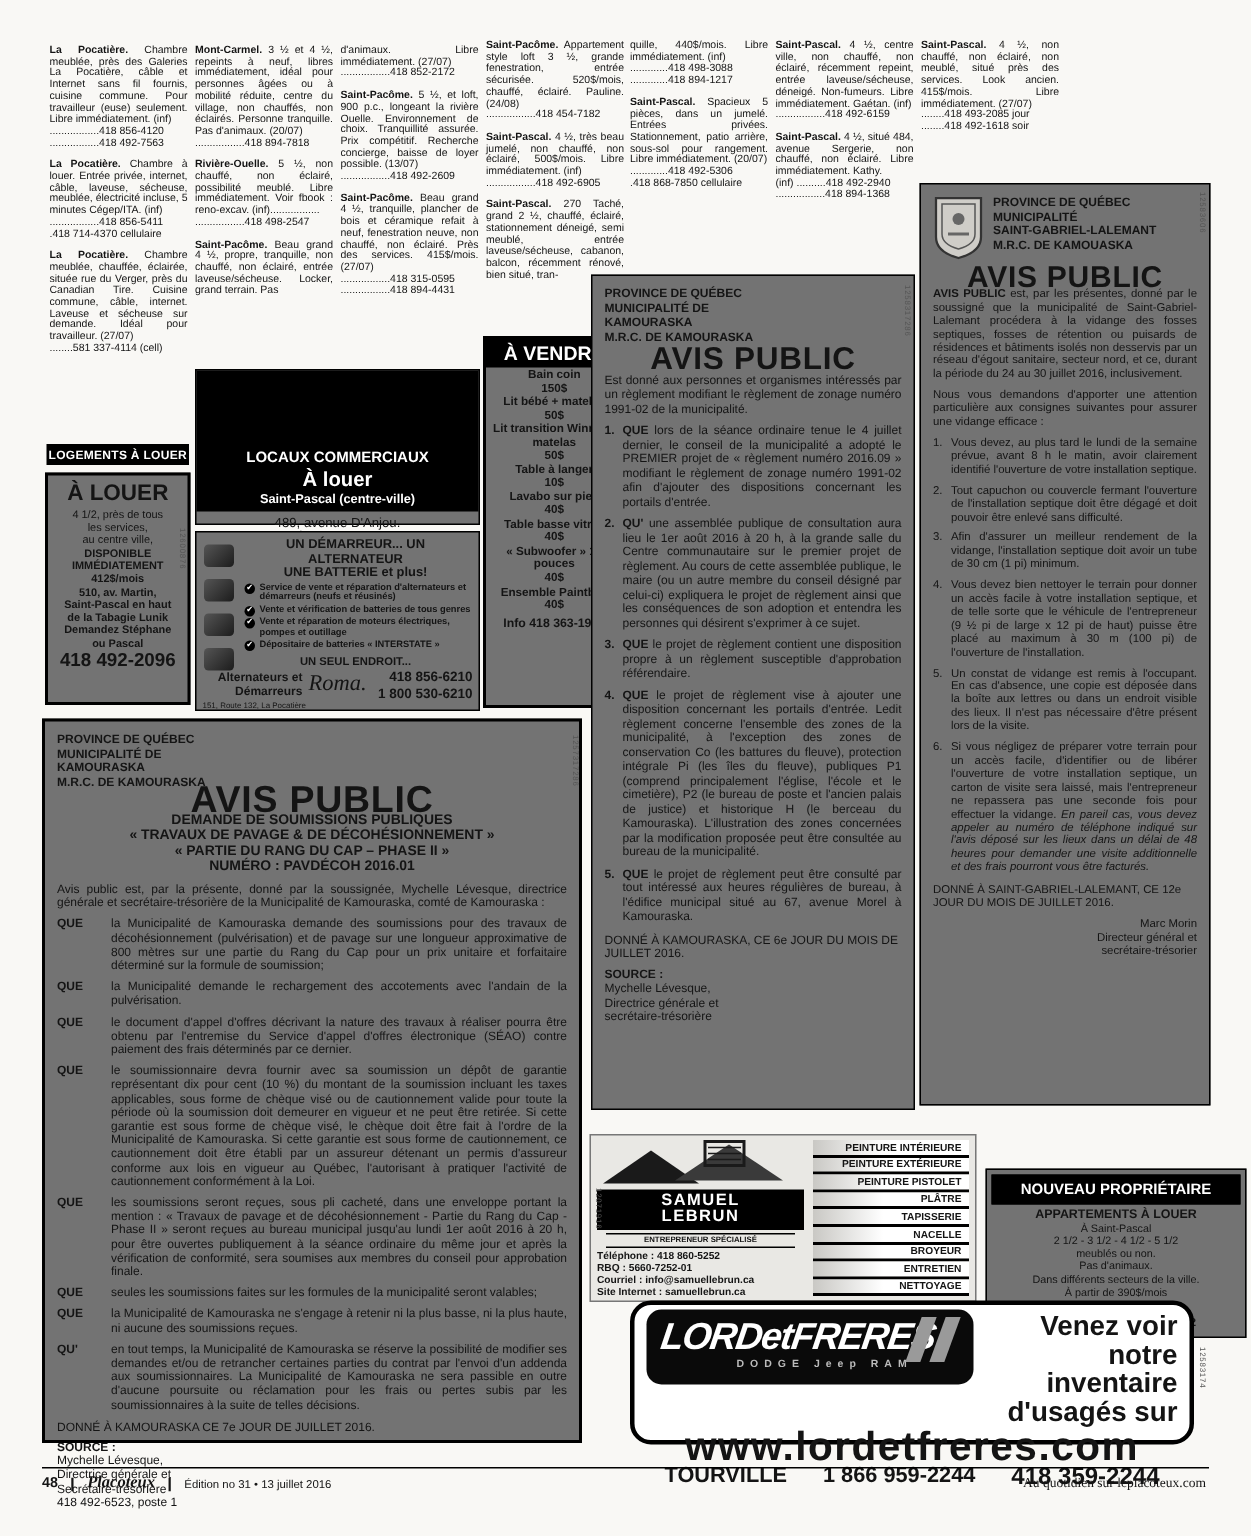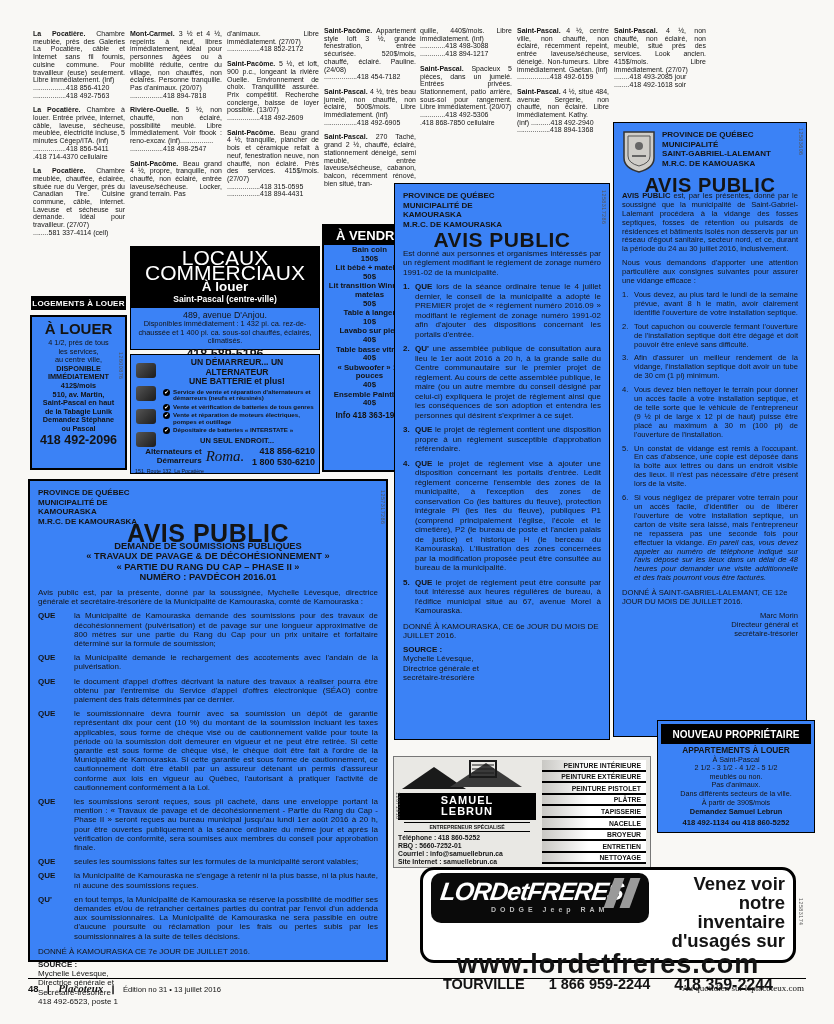--- a/index.html
+++ b/index.html
@@ -6,31 +6,31 @@
   .page{position:relative;width:834px;height:1024px;background:#f9f8f5;color:#141414;
         font-family:"Liberation Sans",sans-serif;overflow:hidden;}
   
   .ad-col{position:absolute;width:92px;font-size:7px;line-height:7.7px;text-align:justify;}
   .ad-par{white-space:pre-line;margin:0 0 7px 0;}
   .ad-par b{font-weight:bold;}
   
   .banner{position:absolute;background:#000;color:#fff;font-weight:bold;font-size:8px;
           text-align:center;padding:2.5px 0;letter-spacing:.2px;}
   
-  .box{position:absolute;border:1.7px solid #000;background:#3b82f6;box-sizing:border-box;}
+  .box{position:absolute;border:1.7px solid #000;background:#737373;box-sizing:border-box;}
   
   .alouer{border-width:2.5px;text-align:center;padding:4px 3px;font-size:7.3px;line-height:8.6px;}
   .alouer .t{font-weight:bold;font-size:15px;line-height:16px;margin-bottom:2px;}
   .alouer .pre{white-space:pre-line;}
   .alouer .b{font-weight:bold;white-space:pre-line;}
   .alouer .ph{font-weight:bold;font-size:12.5px;margin-top:2px;}
   
   .locaux{padding:0;}
   .locaux .hd{background:#000;color:#fff;text-align:center;padding:3px 2px 4px;}
-  .locaux .hd .l1{font-weight:normal;font-size:21px;line-height:15px;}
+  .locaux .hd .l1{font-weight:bold;font-size:10px;line-height:15px;margin-top:48px;}
   .locaux .hd .l2{font-weight:bold;font-size:13.5px;line-height:14px;}
   .locaux .hd .l3{font-weight:bold;font-size:8.5px;line-height:10px;}
   .locaux .bd{text-align:center;padding:2px 4px;}
   .locaux .addr{font-weight:normal;font-size:8.8px;}
   .locaux .desc{font-size:7.4px;line-height:8.6px;}
   .locaux .ph{font-weight:bold;font-size:12.5px;margin-top:1px;}
   
   .roma{padding:3px 4px 2px 4px;font-size:6.3px;}
   .roma .t1{font-weight:bold;font-size:8.6px;text-align:center;line-height:9.5px;padding-left:24px;}
   .roma .t2{font-weight:bold;font-size:8.6px;text-align:center;line-height:9.5px;padding-left:24px;margin-bottom:2px;}
@@ -466,21 +466,21 @@
         <div class="r">PLÂTRE</div>
         <div class="r">TAPISSERIE</div>
         <div class="r">NACELLE</div>
         <div class="r">BROYEUR</div>
         <div class="r">ENTRETIEN</div>
         <div class="r">NETTOYAGE</div>
       </div>
   </div>
   <div class="vid" style="left:395px;top:792px;">12071916</div>
 
-  <div class="box nouveau" style="left:657px;top:720px;width:158px;height:113px;">
+  <div class="box nouveau" style="left:657px;top:779px;width:174px;height:113px;">
     <div class="hd">NOUVEAU PROPRIÉTAIRE</div>
     <div class="l-bold">APPARTEMENTS À LOUER</div>
     <div class="l">À Saint-Pascal</div>
     <div class="l">2 1/2 - 3 1/2 - 4 1/2 - 5 1/2</div>
     <div class="l">meublés ou non.</div>
     <div class="l">Pas d'animaux.</div>
     <div class="l">Dans différents secteurs de la ville.</div>
     <div class="l">À partir de 390$/mois</div>
     <div class="l-bold" style="font-size:7.4px;">Demandez Samuel Lebrun</div>
     <div class="ph">418 492-1134 ou 418 860-5252</div>

